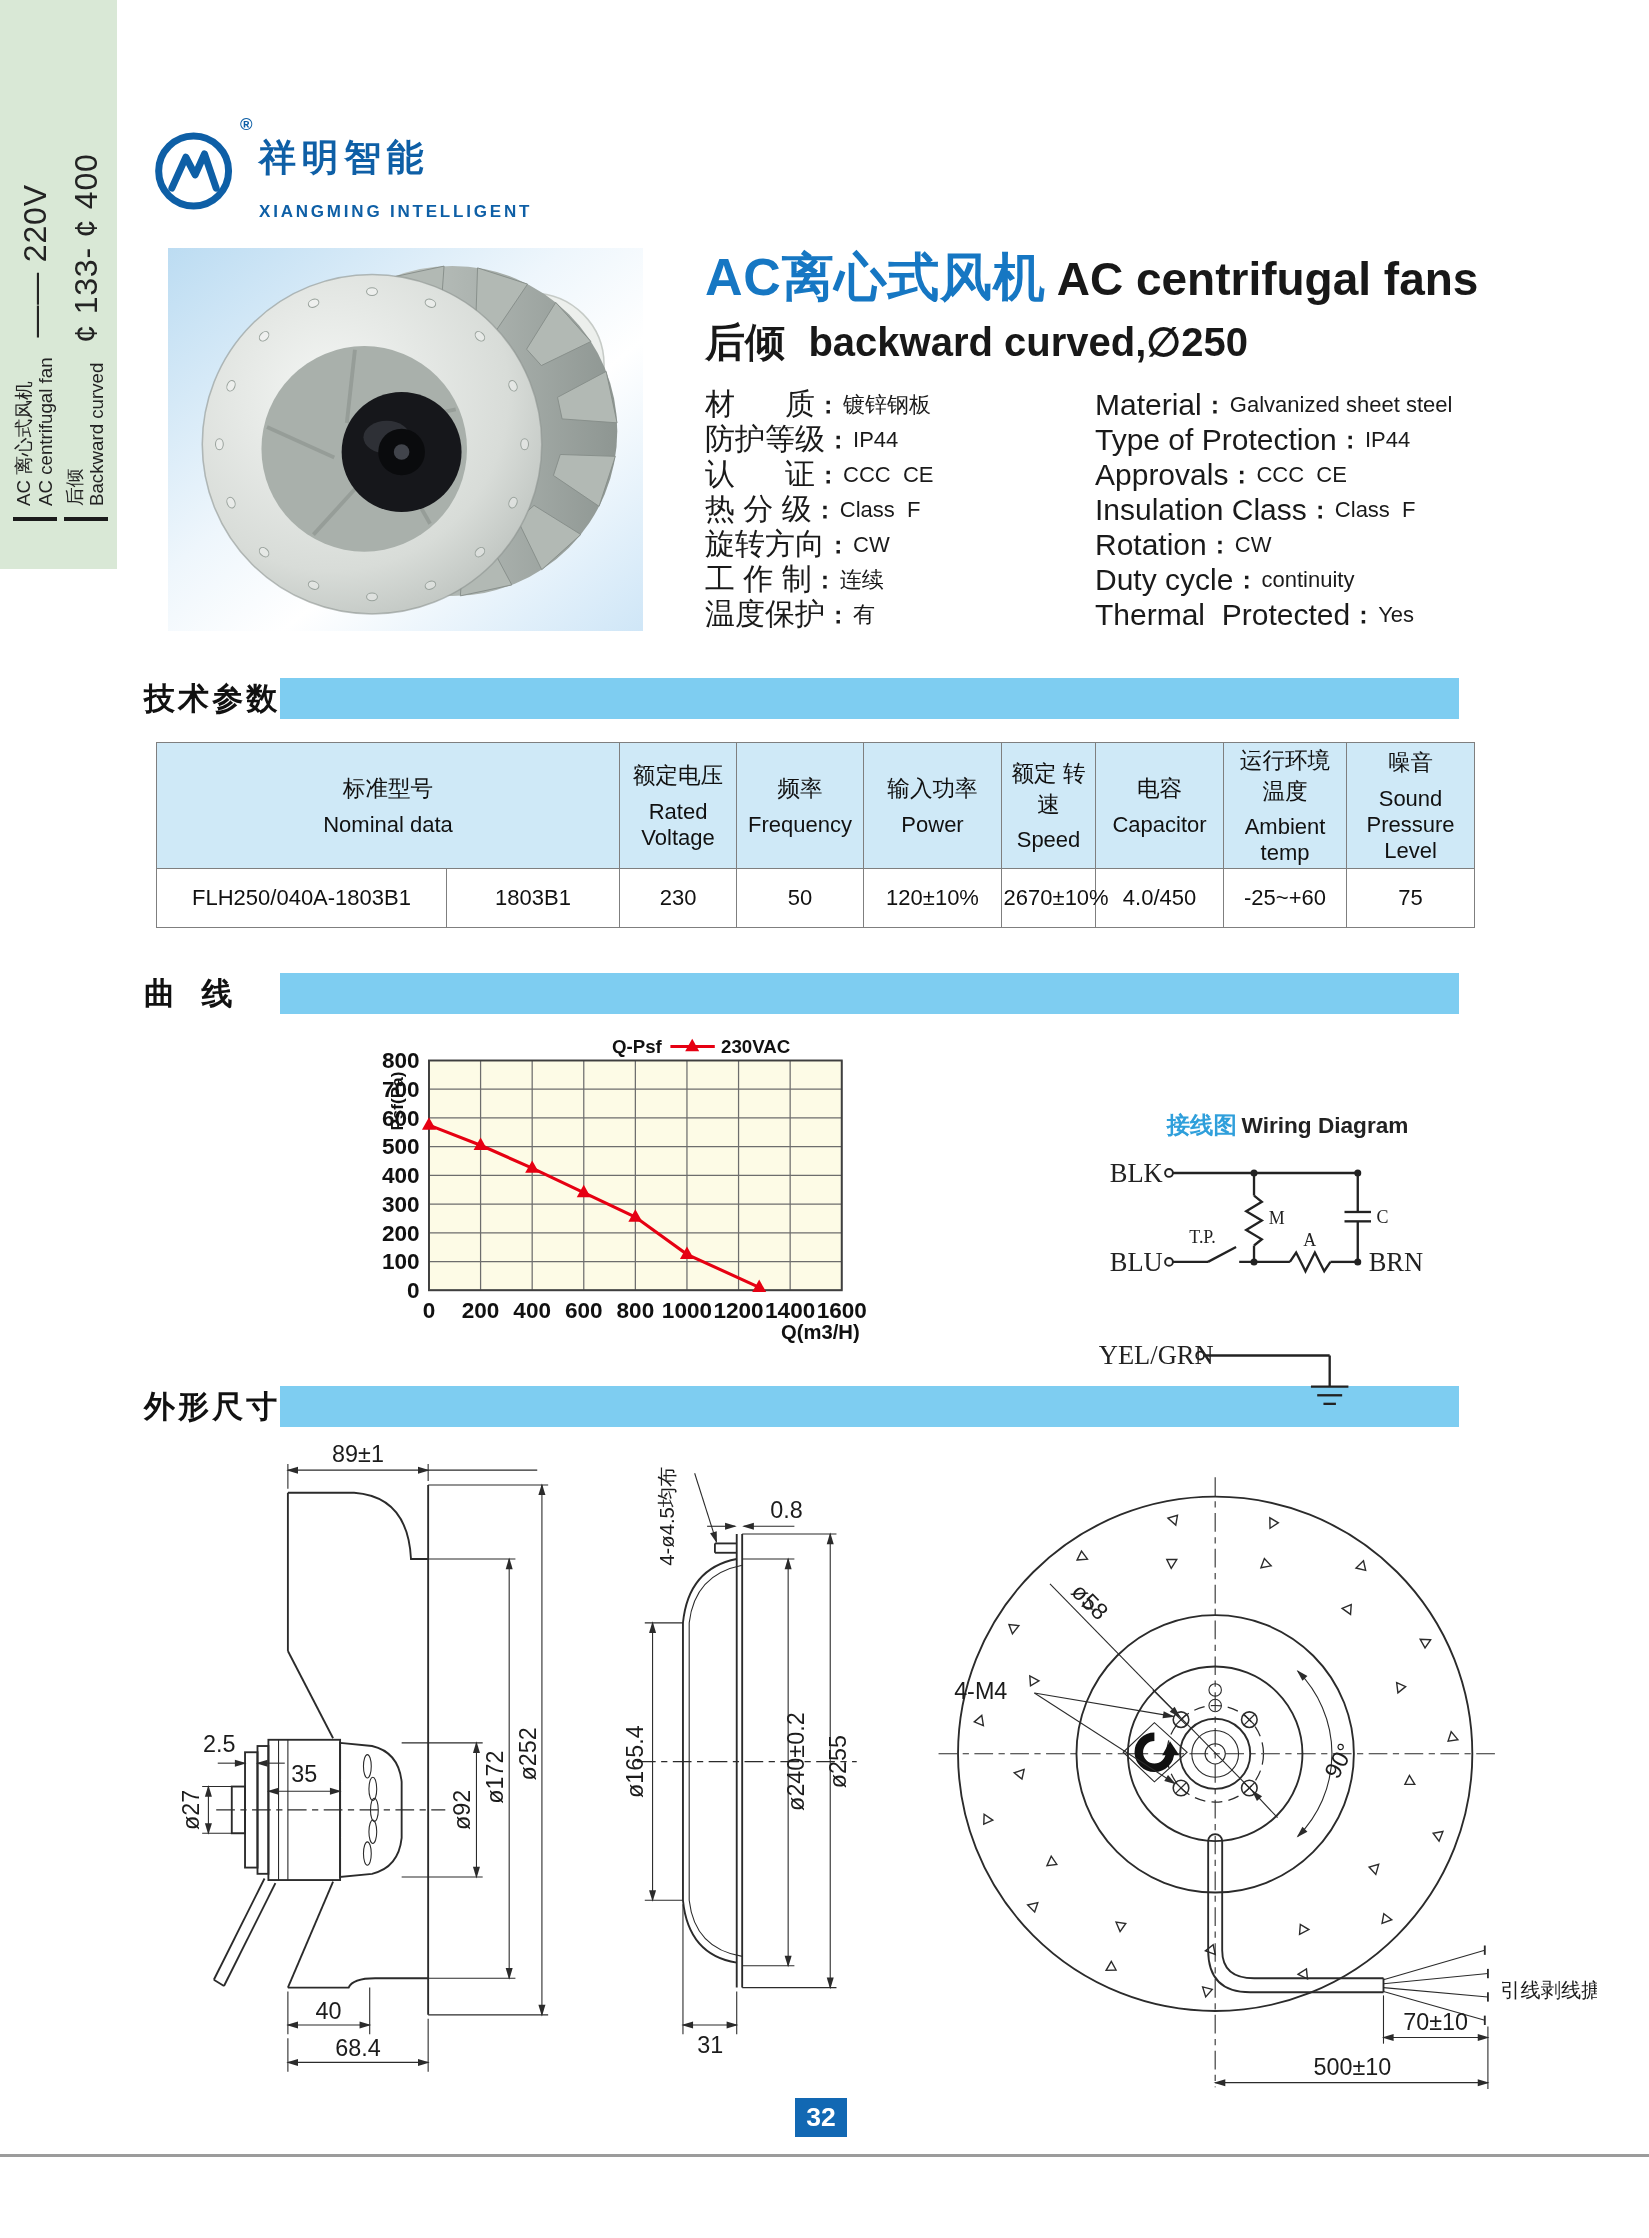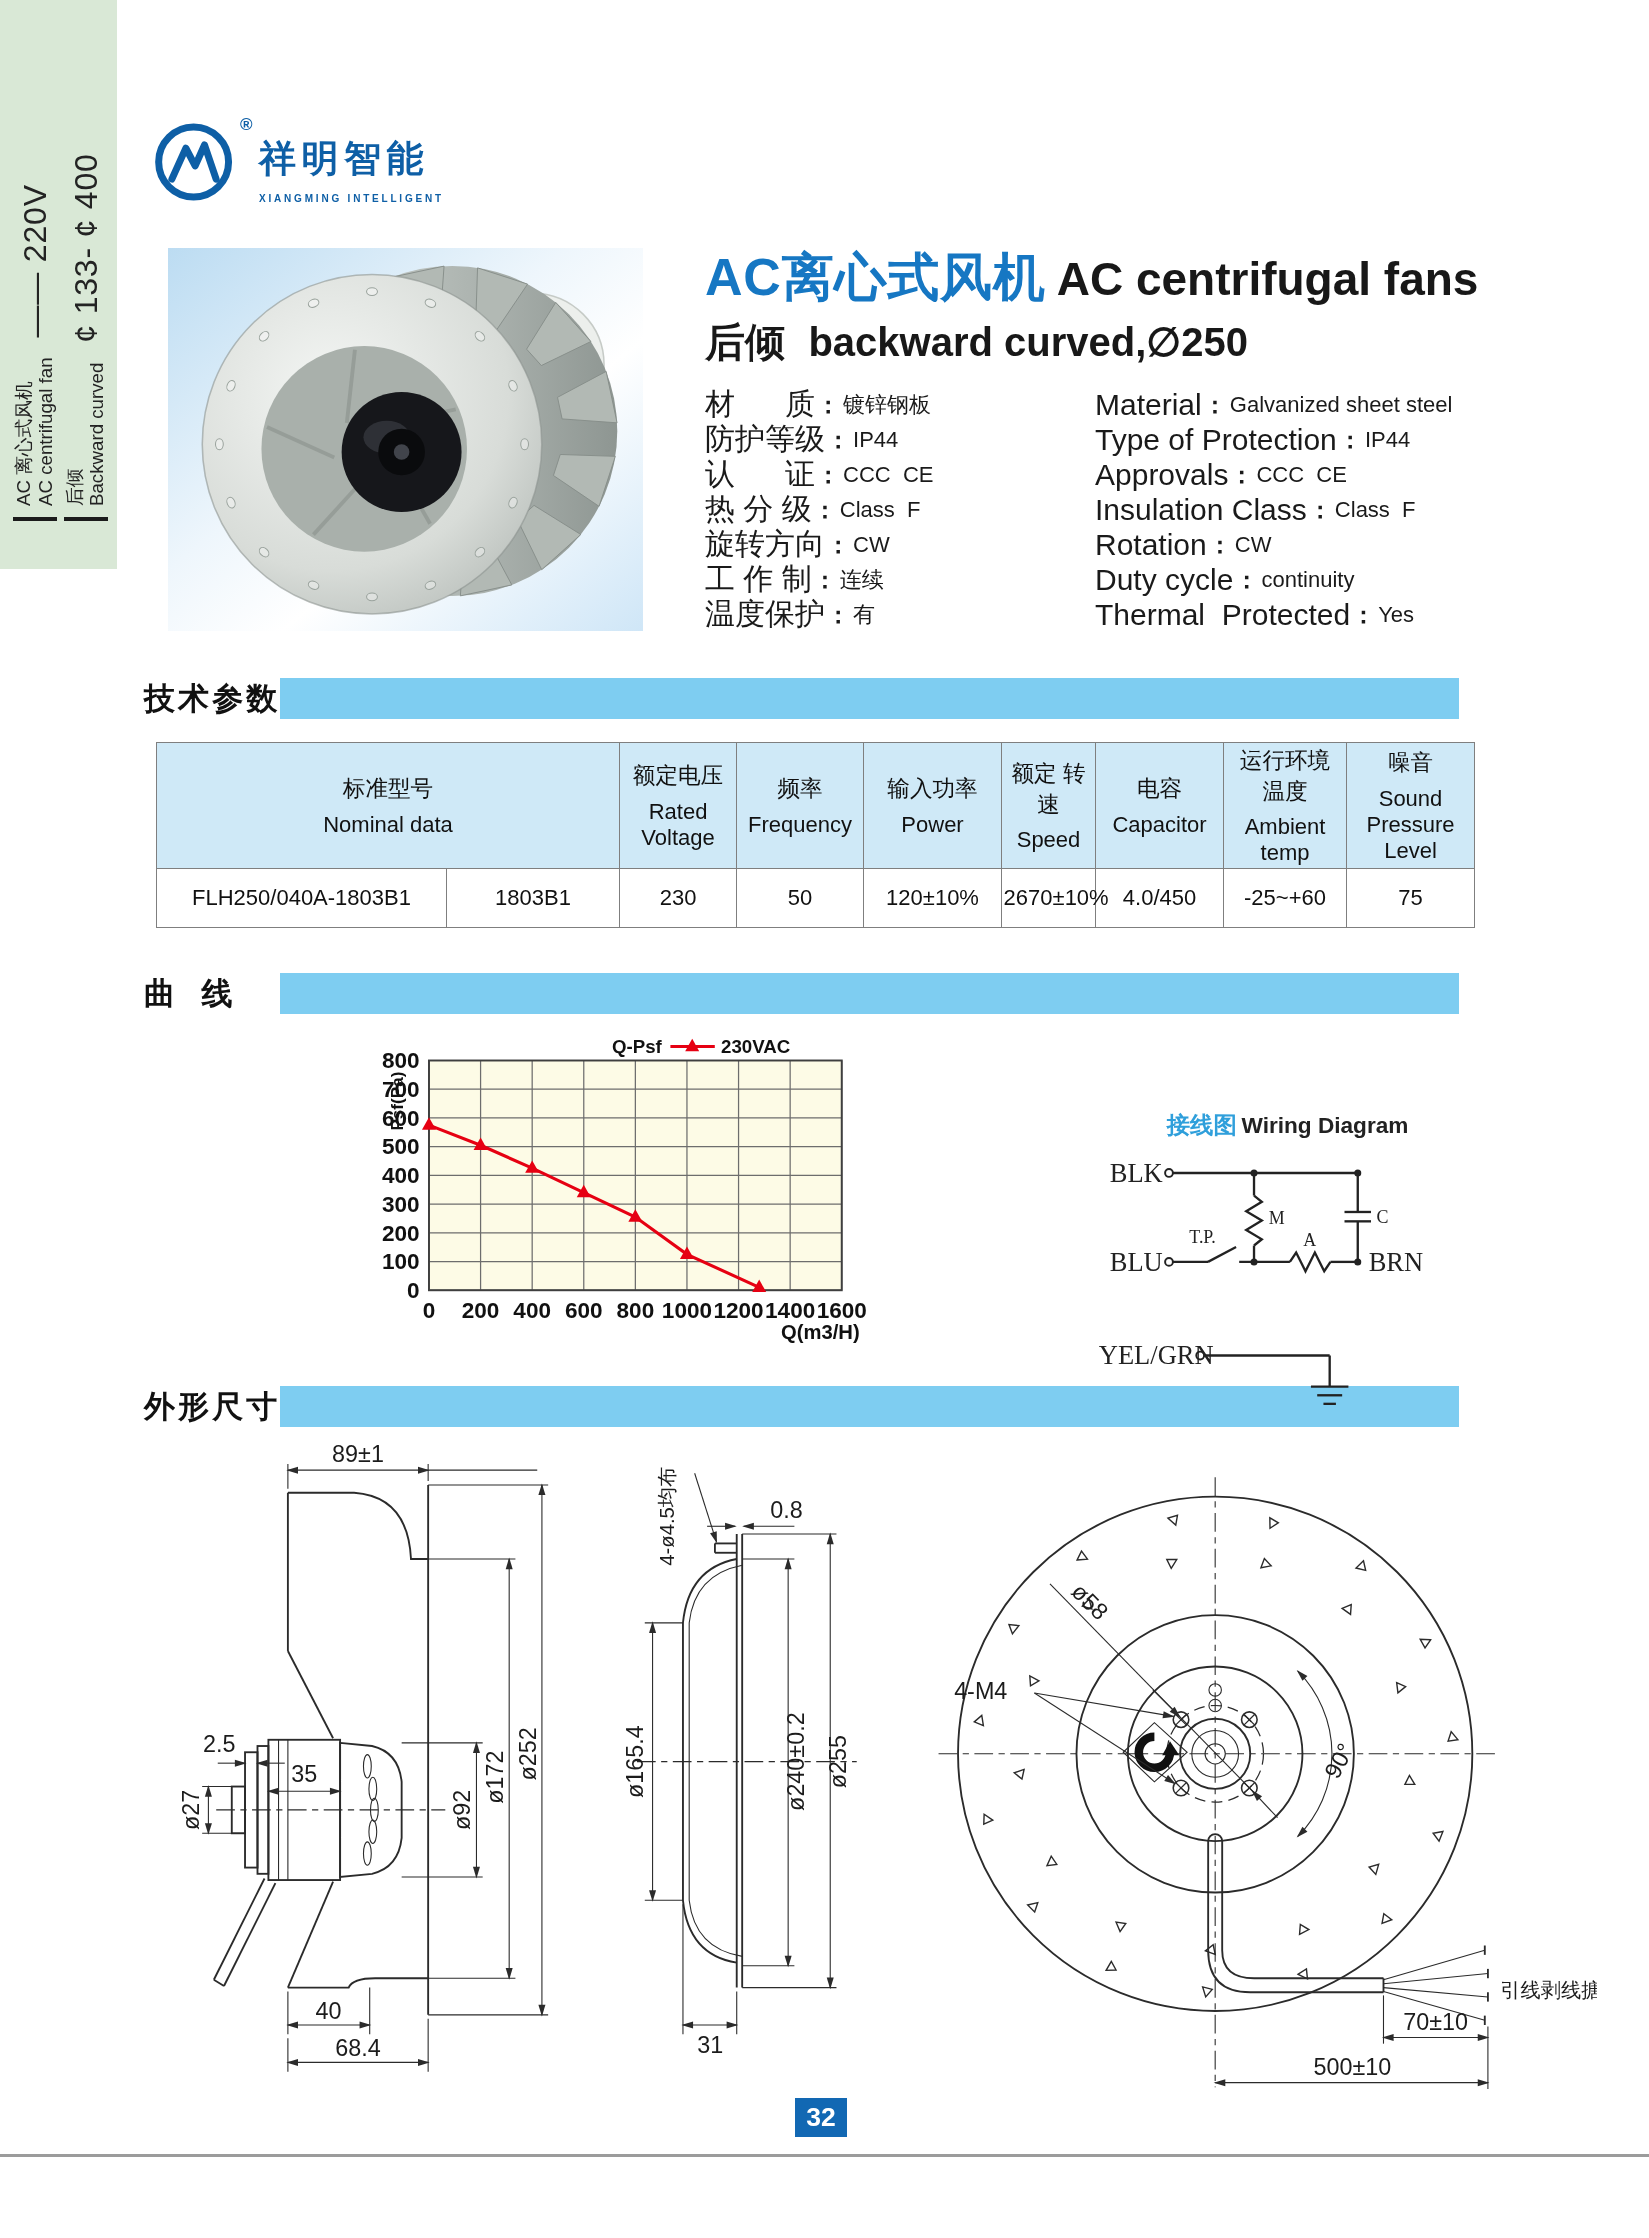--- a/index.html
+++ b/index.html
@@ -12,21 +12,21 @@
             padding-left:11px;white-space:nowrap;color:#232323;}
   .side-lines div{font-size:18.7px;line-height:1.18;}
   .side-big{font-size:32px;letter-spacing:0.8px;}
   
   .logo{position:absolute;left:150px;top:117px;display:flex;align-items:center;}
   .logo-mark{width:95px;height:87px;}
   .logo-mark circle,.logo-mark path{stroke:var(--brand-blue,#0e5fa6);}
   .logo-reg{position:absolute;left:90px;top:-1.6px;font-size:17px;color:var(--brand-blue,#0e5fa6);font-weight:700;}
   .logo-text{margin-left:14px;}
   .logo-cn{font-size:37px;font-weight:700;color:var(--brand-blue,#0e5fa6);letter-spacing:5.5px;margin-top:16px;}
-  .logo-en{font-size:10px;font-weight:700;color:var(--brand-blue,#0e5fa6);letter-spacing:2.8px;margin-top:9px;}
+  .logo-en{font-size:17px;font-weight:700;color:var(--brand-blue,#0e5fa6);letter-spacing:2.8px;margin-top:19px;}
   
   .photo{position:absolute;left:168px;top:248px;width:475px;height:384px;}
   
   .title-line{position:absolute;left:705px;top:243px;display:flex;align-items:baseline;gap:11px;white-space:nowrap;}
   .t-cn{font-size:52px;font-weight:700;color:var(--title-blue,#1677c3);letter-spacing:0.8px;}
   .t-en{font-size:46px;font-weight:700;color:#181818;}
   .subtitle-line{position:absolute;left:705px;top:315px;display:flex;align-items:baseline;gap:23.4px;white-space:nowrap;}
   .subtitle-line span{font-size:40px;font-weight:700;color:#181818;}
   .specs-col{position:absolute;top:387px;left:705px;}
   .specs-en{left:1095px;}

